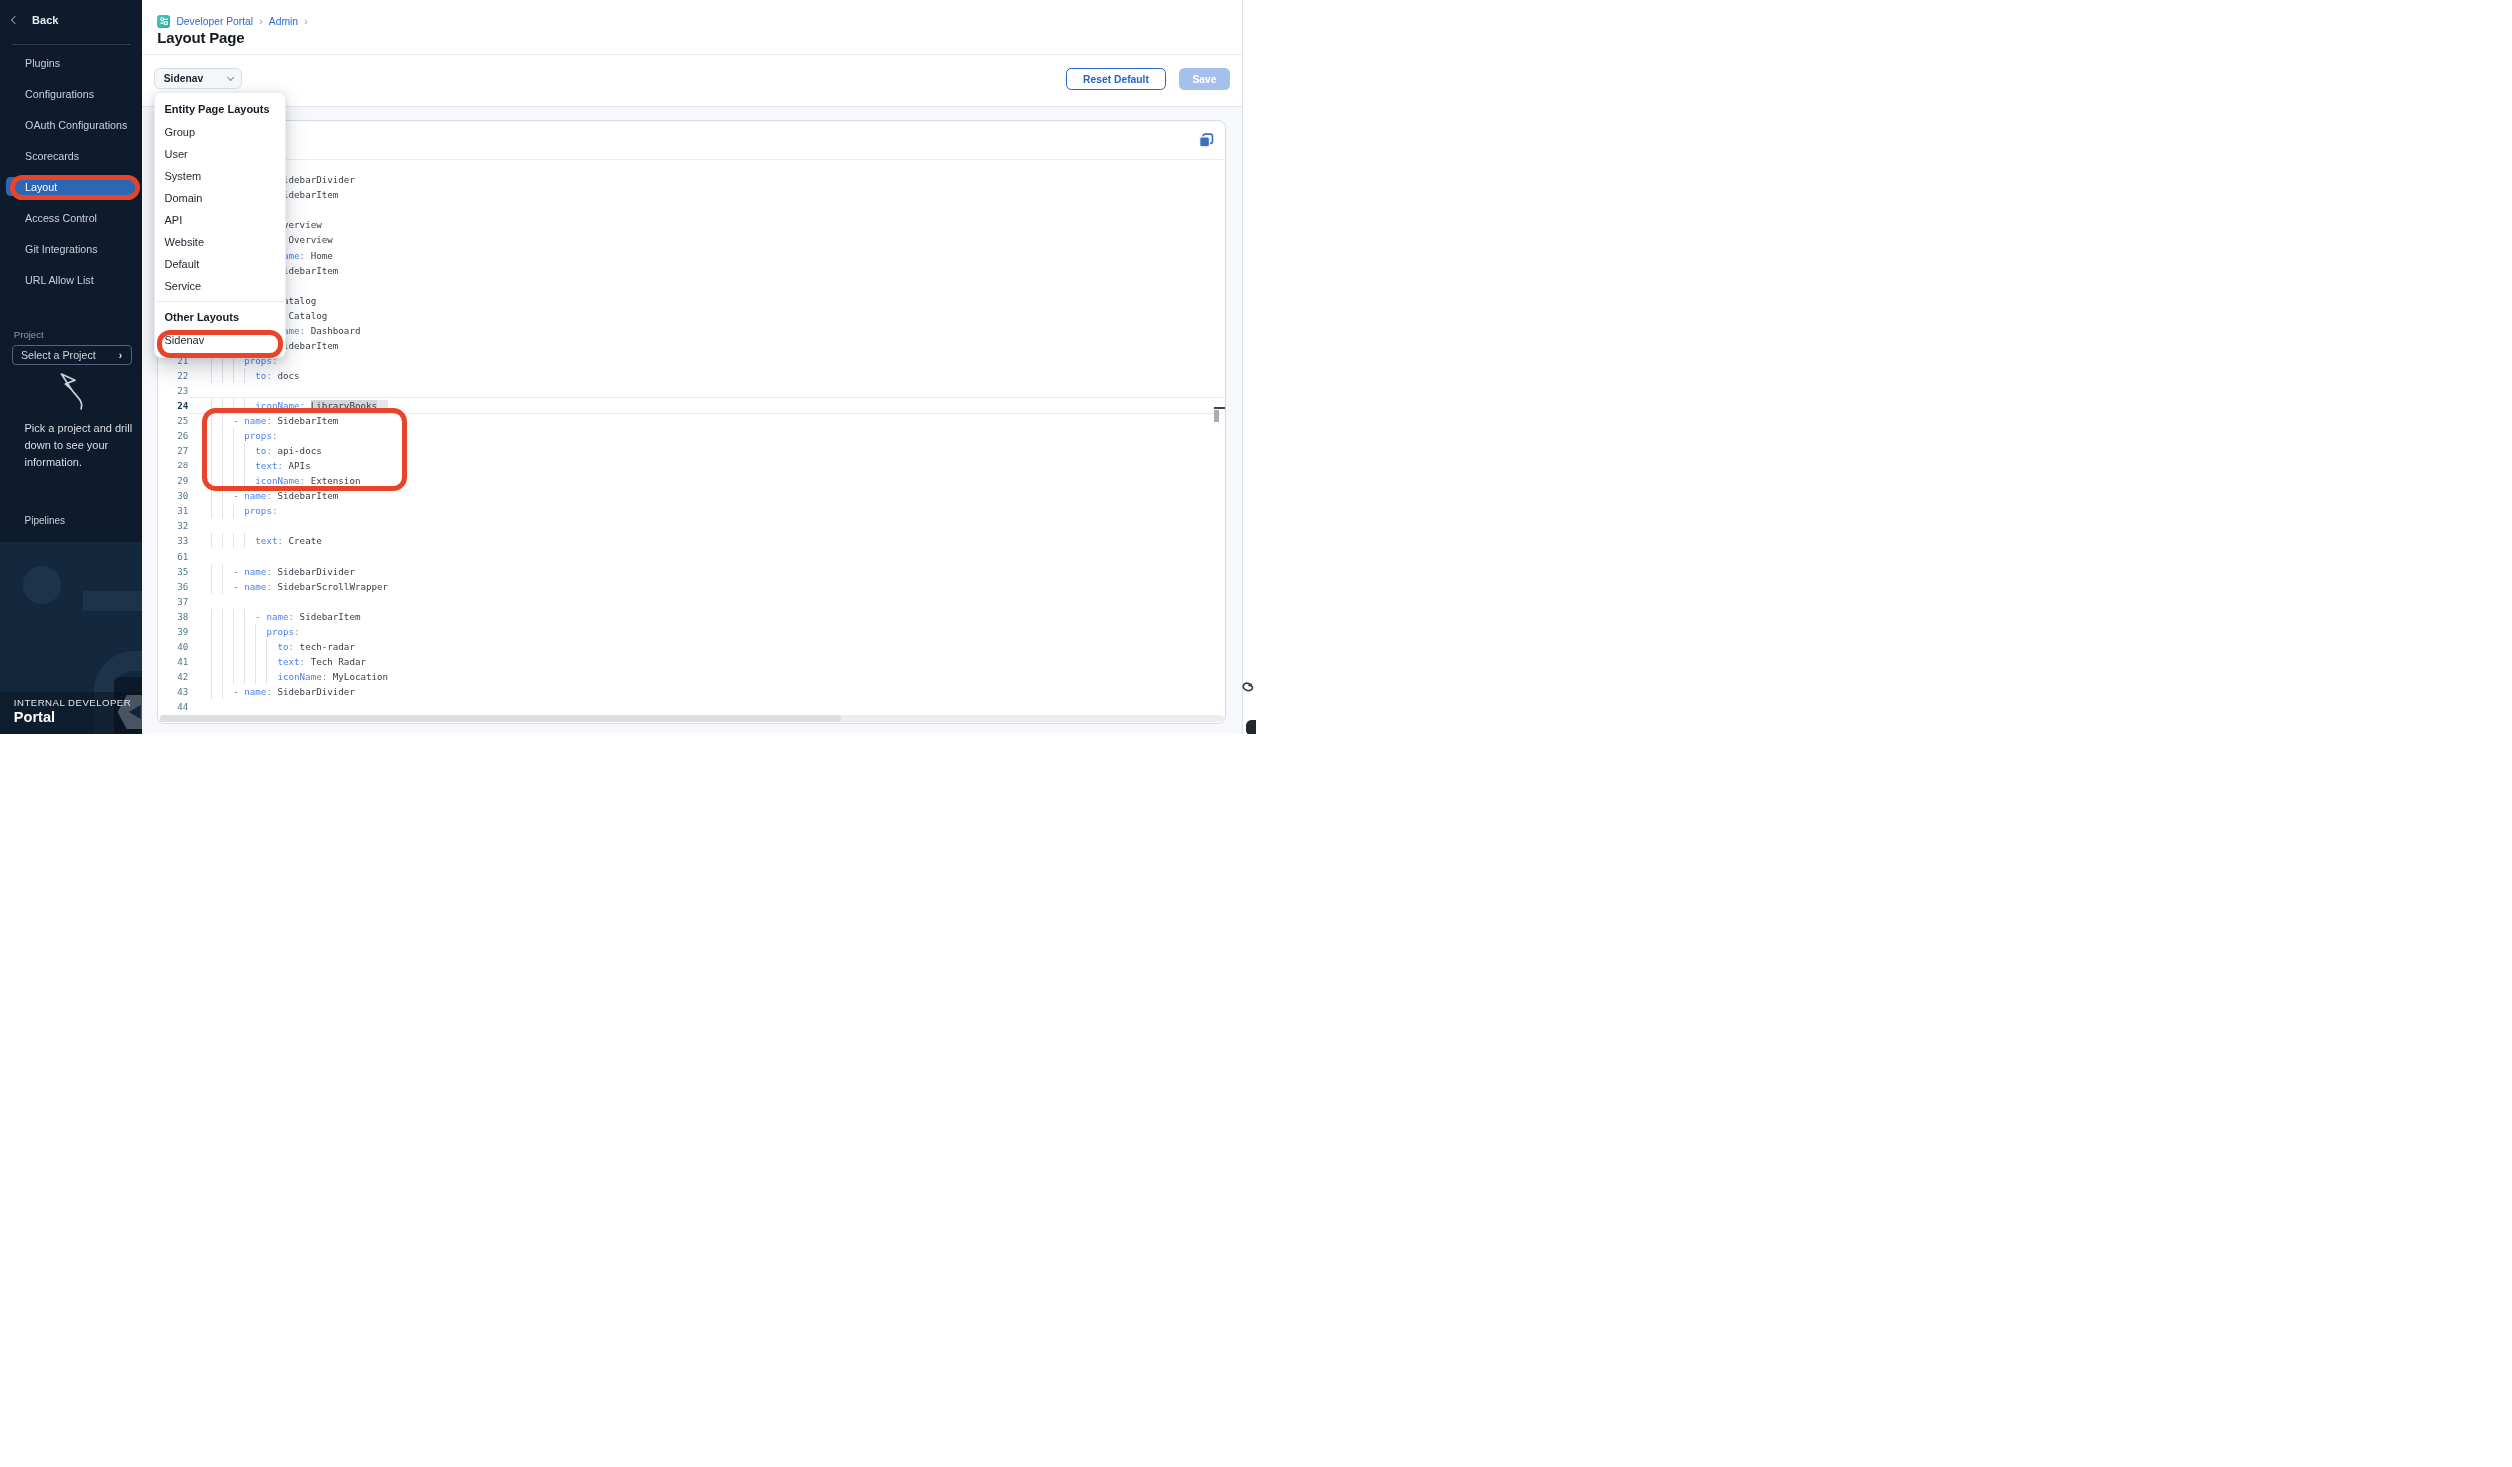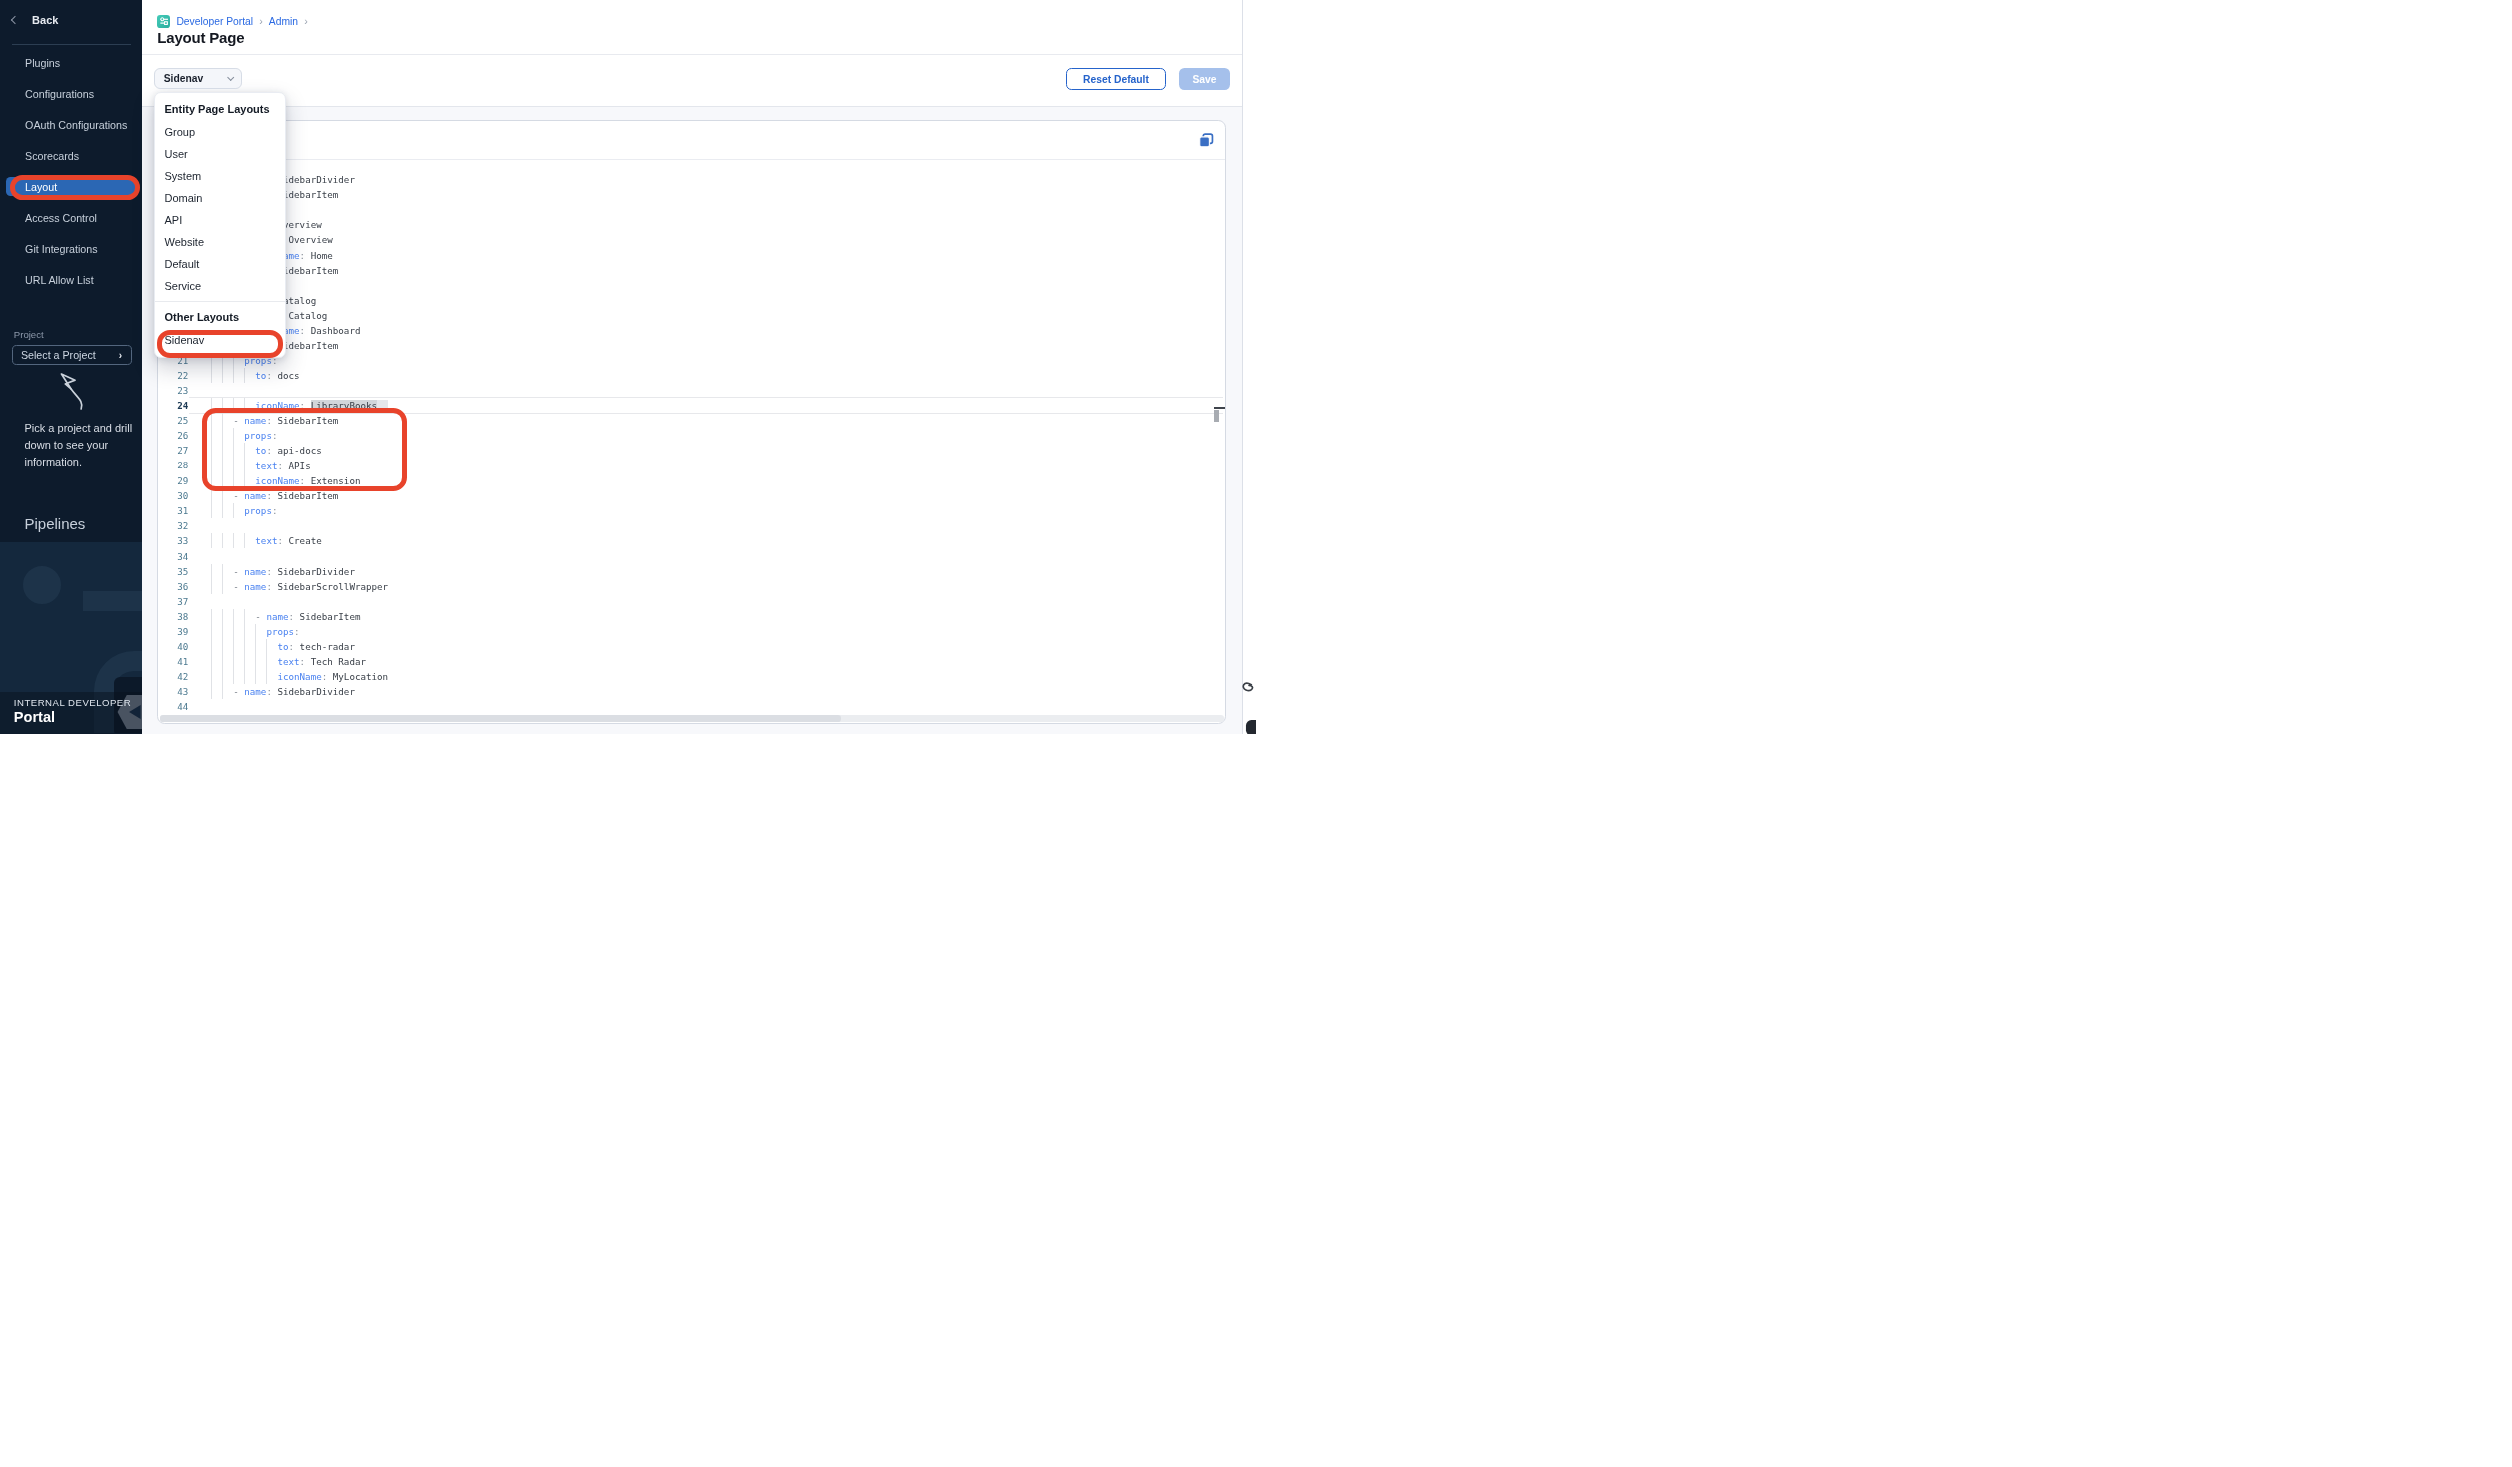--- a/index.html
+++ b/index.html
@@ -21,21 +21,21 @@
   .nav-item{height:31px;display:flex;align-items:center;margin:0 6.1px;cursor:pointer;}
   .nav-item>span{display:block;width:100%;padding:3.8px 3.1px 3.8px 19px;border-radius:4.6px;color:#C7D0DB;font-size:10.7px;}
   .nav-item.active>span{background:var(--active-blue);color:#fff;}
   .project-label{position:absolute;left:13.8px;top:329px;color:#8D99AB;font-size:9.6px;}
   .project-select{position:absolute;left:11.5px;top:345px;width:120px;height:20px;border:0.8px solid #53667E;border-radius:4.6px;
     display:flex;align-items:center;justify-content:space-between;padding:0 8.4px;cursor:pointer;}
   .project-select .lbl{color:#CDD6E2;font-size:10.7px;}
   .project-select .chev{color:#E7EBF1;font-size:10px;font-weight:700;}
   .arrow-sketch{position:absolute;left:46px;top:368px;}
   .pick-text{position:absolute;left:24.5px;top:420px;width:110px;color:#D9DEE6;font-size:11px;line-height:17px;}
-  .pipelines{position:absolute;left:24.5px;top:515px;color:#C7D0DB;font-size:15px;cursor:pointer;}
+  .pipelines{position:absolute;left:24.5px;top:515px;color:#C7D0DB;font-size:10px;cursor:pointer;}
   #side-footer{position:absolute;left:0;top:542px;width:142px;height:191px;background:#14283D;overflow:hidden;}
   .pat-ring{position:absolute;left:23px;top:24px;width:32px;height:32px;border:19px solid #1D3349;border-radius:50%;}
   .pat-bar{position:absolute;left:83px;top:49px;width:60px;height:20px;background:#1D3349;}
   .pat-pipe{position:absolute;left:94px;top:109px;width:54px;height:83px;border-left:20px solid #1D3349;border-top:20px solid #1D3349;border-top-left-radius:40px;}
   .pat-inner{position:absolute;left:114px;top:135px;width:34px;height:59px;background:#0C1929;border-radius:6.1px;}
   .hex-wrap{position:absolute;left:116px;top:150px;}
   .footer-band{position:absolute;left:0;bottom:0;width:142px;height:41px;background:rgba(8,17,29,.5);padding:5.4px 0 0 13.8px;}
   .footer-kicker{color:#DFE5ED;font-size:9.6px;letter-spacing:0.5px;}
   .footer-title{color:#fff;font-size:14.6px;font-weight:700;margin-top:0.8px;}
 
@@ -364,21 +364,21 @@
           </div>
           <div class="gut" style="top: 358px;">32</div>
           <div class="gut" style="top: 373px;">33</div>
           <div class="crow" style="top: 373px;">
             <div class="guide" style="left: 22px;"></div>
             <div class="guide" style="left: 33px;"></div>
             <div class="guide" style="left: 44px;"></div>
             <div class="guide" style="left: 55px;"></div>
             <span class="code"><span class="pre">          </span><span class="key">text</span><span class="colon">:</span><span class="val"> Create</span></span>
           </div>
-          <div class="gut" style="top: 389px;">34</div>
+          <div class="gut" style="top: 389px;">61</div>
           <div class="gut" style="top: 404px;">35</div>
           <div class="crow" style="top: 404px;">
             <div class="guide" style="left: 22px;"></div>
             <div class="guide" style="left: 33px;"></div>
             <span class="code"><span class="pre">      </span><span class="dash">- </span><span class="key">name</span><span class="colon">:</span><span class="val"> SidebarDivider</span></span>
           </div>
           <div class="gut" style="top: 419px;">36</div>
           <div class="crow" style="top: 419px;">
             <div class="guide" style="left: 22px;"></div>
             <div class="guide" style="left: 33px;"></div>

